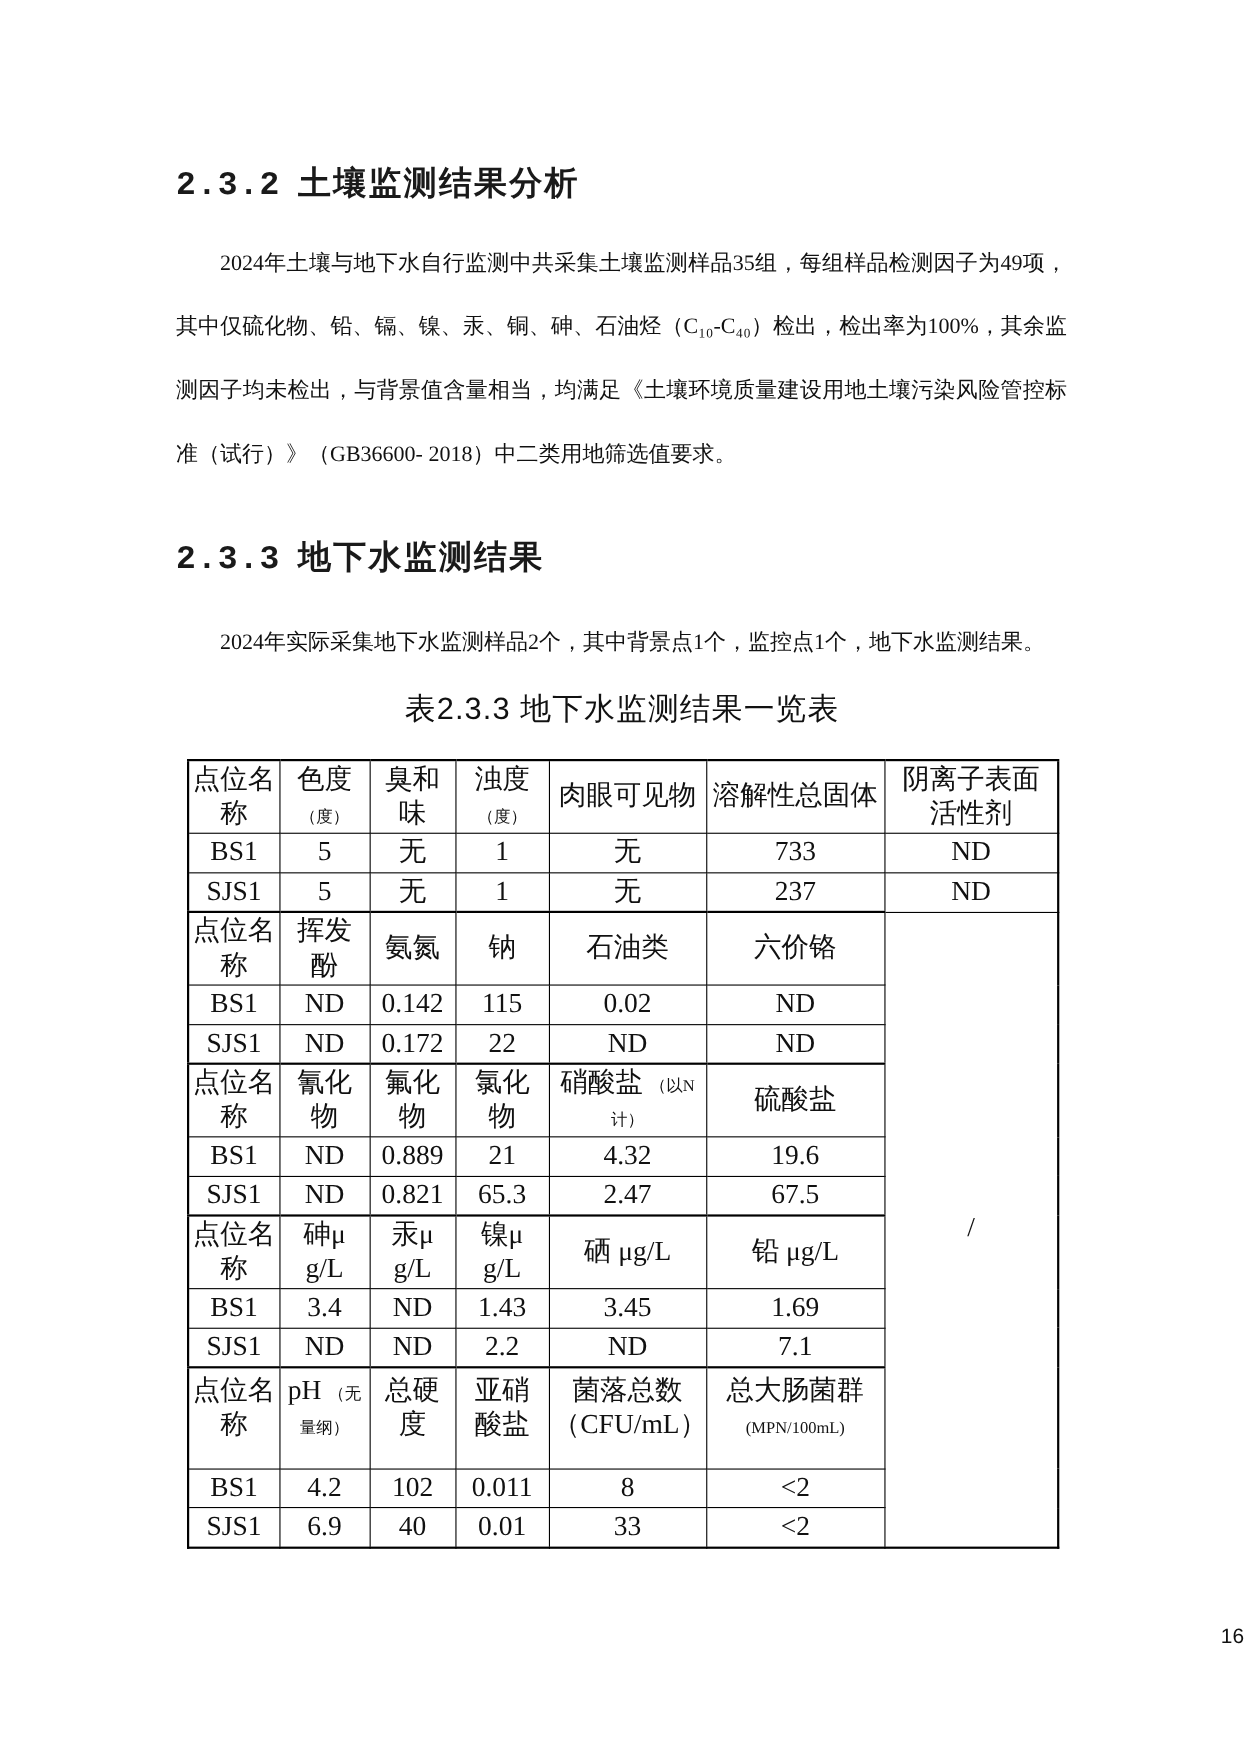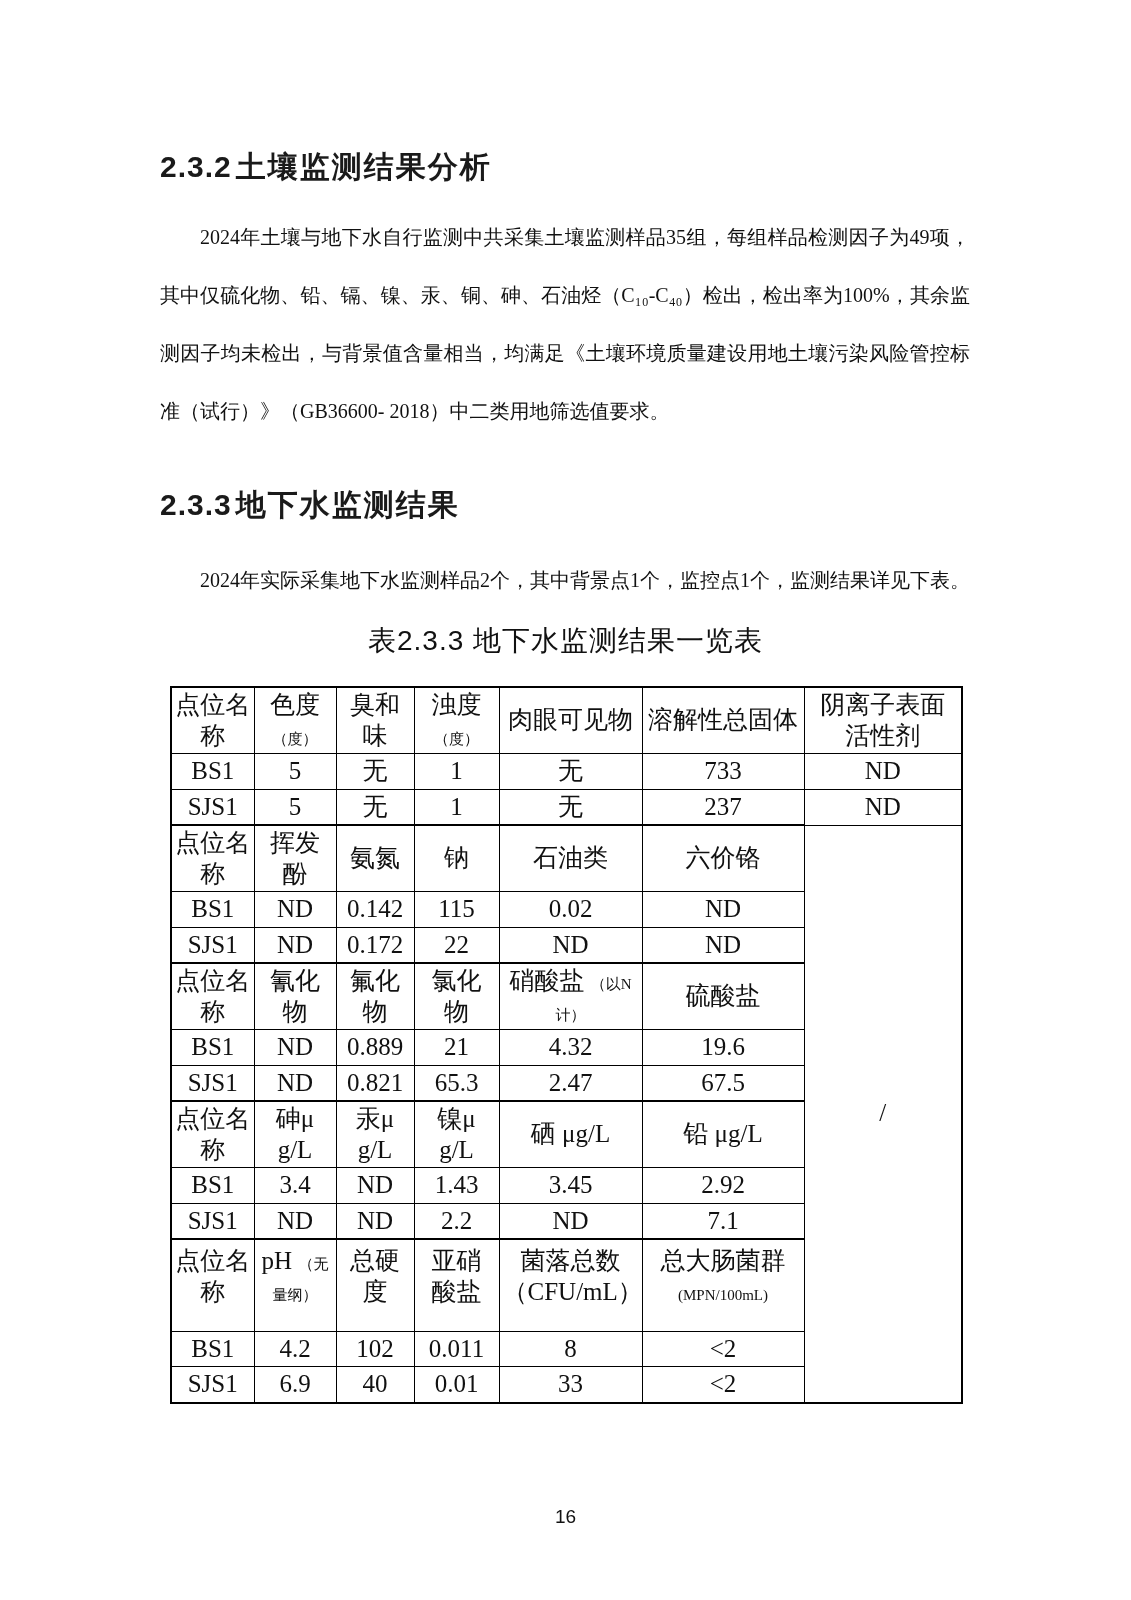--- a/index.html
+++ b/index.html
@@ -10,22 +10,22 @@
     position: relative; overflow: hidden;
     font-family: "Liberation Serif", "DejaVu Serif", serif;
   }
   .section-heading {
     margin: 0 161px 0 160px;
     padding-top: 0;
     font-size: 30px; line-height: 38px; font-weight: bold;
     color: #1a1a1a;
   }
   .section-heading .hnum {
-    font-family: Liberation Sans, sans-serif;
-    margin-right: 4px; letter-spacing: 1px;
+    font-family: Liberation Mono, monospace;
+    margin-right: 16px; letter-spacing: 1px;
   }
   .section-heading .htxt {
     font-family: "Liberation Sans", "DejaVu Sans", sans-serif;
     letter-spacing: 2px;
     text-align: right;
   }
   #heading-232 { padding-top: 0; margin-top: 148px; }
   #heading-233 { margin-top: 46px; }
   .body-para {
     margin: 22px 161px 0 160px;
@@ -57,41 +57,41 @@
   }
   .doc-table tr.group-head th { border-top: 2px solid #000; }
   .doc-table tr.group-head { height: 60px; padding-left: 28px; }
   .doc-table tr.group-head.tall { height: 92px; vertical-align: top; }
   .doc-table tr.group-head.tall th { vertical-align: top; padding-top: 6px; }
   .doc-table tr.data-row { height: 33px; padding-left: 36px; }
   .hsmall { font-size: 15px; }
   .merged-cell { font-size: 25px; vertical-align: middle; border-top: 2px solid #000; }
   .page-number {
     position: absolute; left: 0; right: 0; top: 1478px;
-    text-align: center;
+    text-align: right;
     font-family: "Liberation Sans", "DejaVu Sans", sans-serif;
-    font-size: 19px; color: #111; margin-top: 28px;
+    font-size: 19px; color: #111;
   }
 </style>
 </head>
 <body>
 
 <div class="page">
 
   <h2 class="section-heading" id="heading-232">
     <span class="hnum">2.3.2</span><span class="htxt">土壤监测结果分析</span>
   </h2>
 
   <p class="body-para" id="para-232">2024年土壤与地下水自行监测中共采集土壤监测样品35组，每组样品检测因子为49项，其中仅硫化物、铅、镉、镍、汞、铜、砷、石油烃（C₁₀-C₄₀）检出，检出率为100%，其余监测因子均未检出，与背景值含量相当，均满足《土壤环境质量建设用地土壤污染风险管控标准（试行）》（GB36600- 2018）中二类用地筛选值要求。</p>
 
   <h2 class="section-heading" id="heading-233">
     <span class="hnum">2.3.3</span><span class="htxt">地下水监测结果</span>
   </h2>
 
-  <p class="body-para" id="para-233">2024年实际采集地下水监测样品2个，其中背景点1个，监控点1个，监测结果详见下表。</p>
+  <p class="body-para" id="para-233">2024年实际采集地下水监测样品2个，其中背景点1个，监控点1个，地下水监测结果。</p>
 
   <div class="table-title">表2.3.3 地下水监测结果一览表</div>
 
   <table class="doc-table">
     <colgroup>
       <col style="width:83px">
         <col style="width:82px">
         <col style="width:78px">
         <col style="width:85px">
         <col style="width:143px">
@@ -182,21 +182,21 @@
           <th class="col-head-cell"><span class="hmain">镍μ g/L</span></th>
           <th class="col-head-cell"><span class="hmain">硒 μg/L</span></th>
           <th class="col-head-cell"><span class="hmain">铅 μg/L</span></th>
         </tr>
         <tr class="data-row">
           <td class="site-cell">BS1</td>
           <td class="value-cell">3.4</td>
           <td class="value-cell">ND</td>
           <td class="value-cell">1.43</td>
           <td class="value-cell">3.45</td>
-          <td class="value-cell">2.92</td>
+          <td class="value-cell">1.69</td>
         </tr>
         <tr class="data-row">
           <td class="site-cell">SJS1</td>
           <td class="value-cell">ND</td>
           <td class="value-cell">ND</td>
           <td class="value-cell">2.2</td>
           <td class="value-cell">ND</td>
           <td class="value-cell">7.1</td>
         </tr>
         <tr class="group-head tall">

